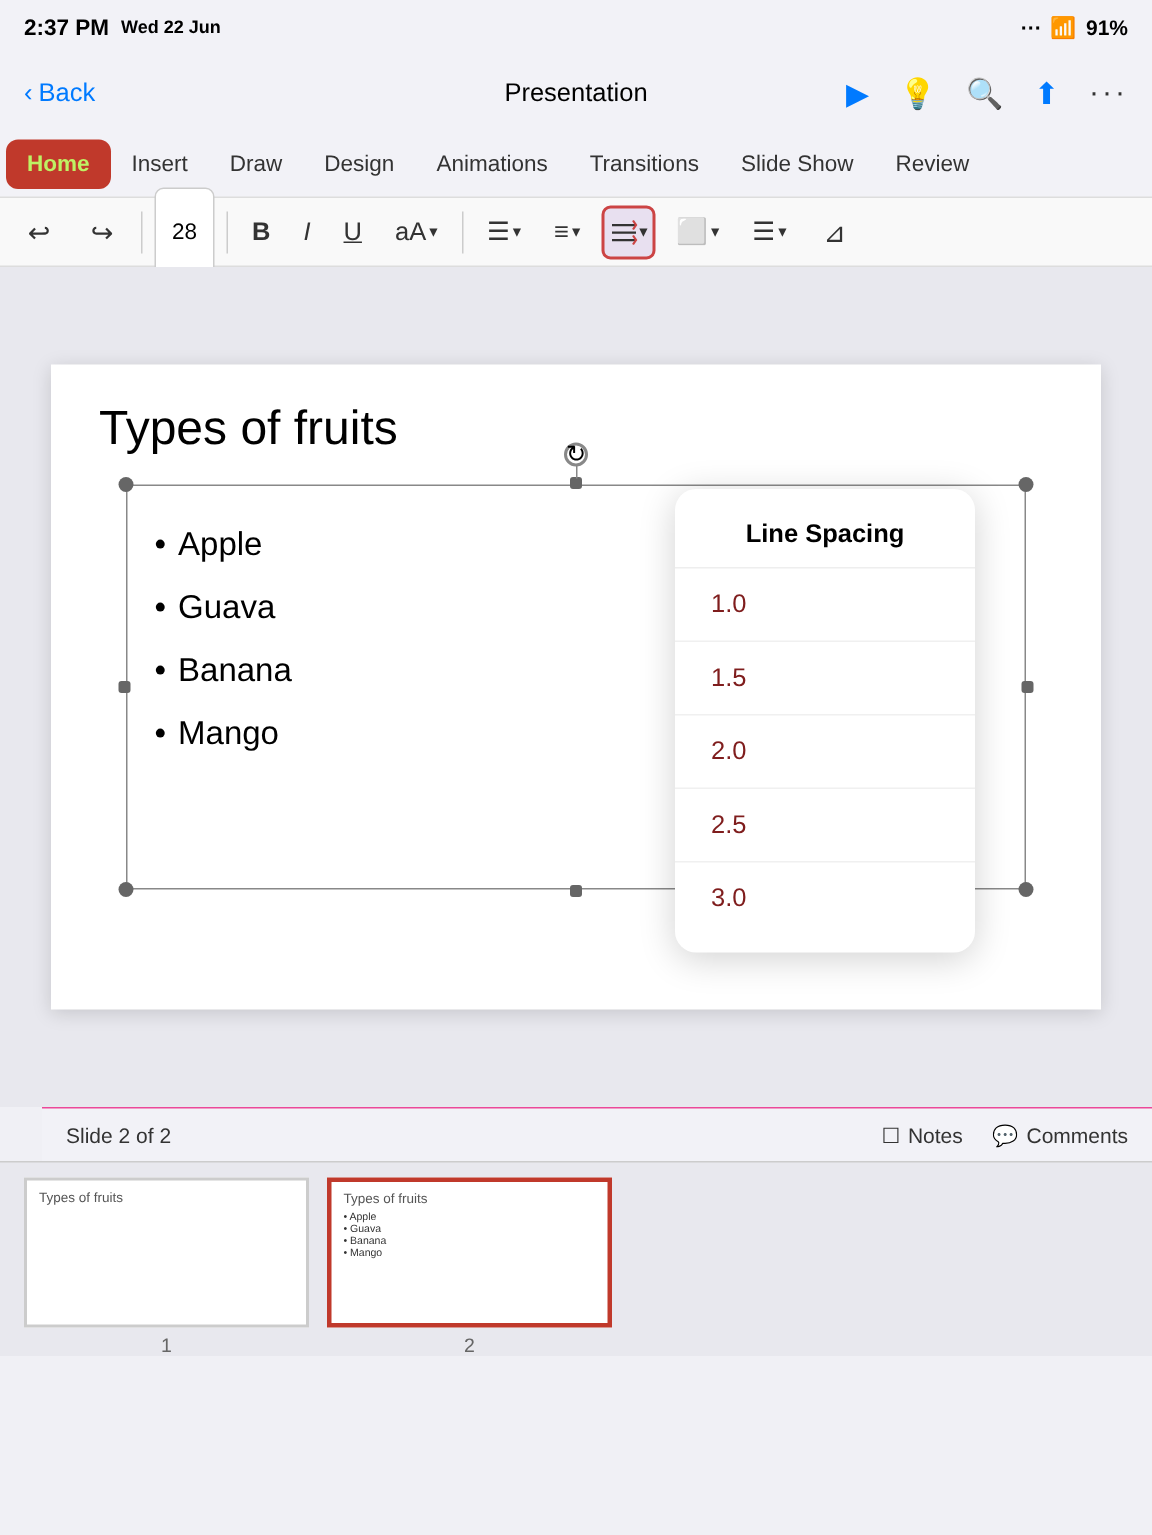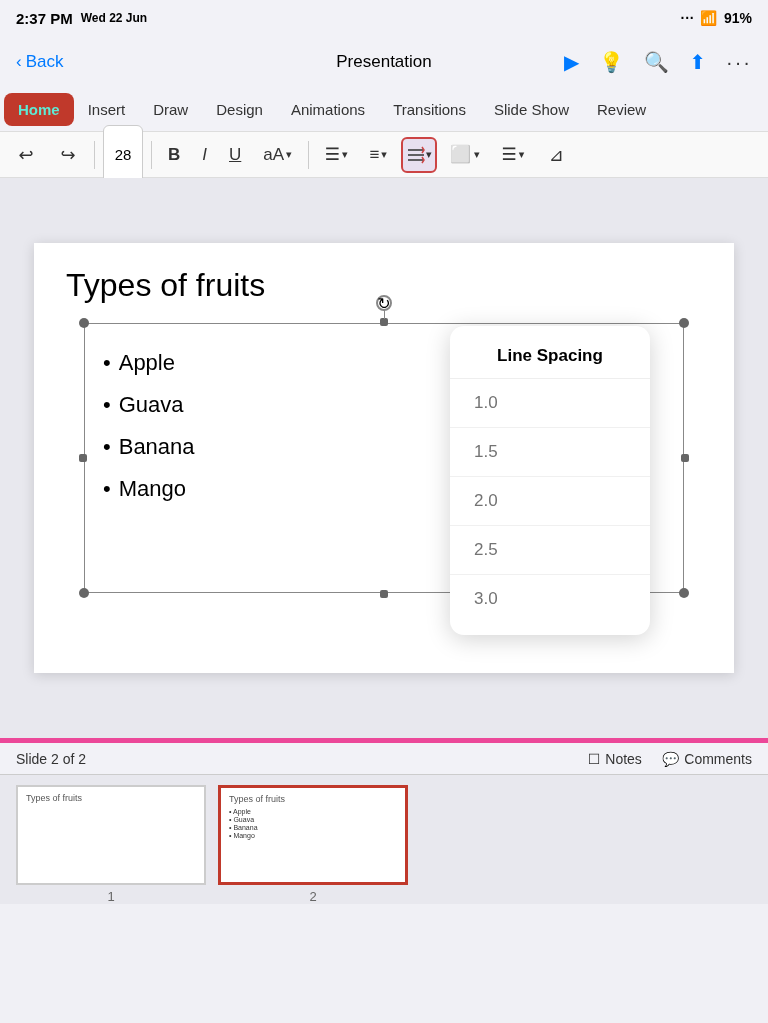--- a/index.html
+++ b/index.html
@@ -77,21 +77,21 @@
     .tab {
       padding: 8px 14px;
       font-size: 15px;
       border-radius: 8px;
       cursor: pointer;
       color: #333;
       white-space: nowrap;
     }
     .tab.active {
       background: #c0392b;
-      color: #5eead4;
+      color: #bef264;
       font-weight: 600;
     }
 
     
     .toolbar {
       background: #f9f9f9;
       height: 46px;
       display: flex;
       align-items: center;
       padding: 0 8px;
@@ -254,34 +254,35 @@
       font-size: 17px;
       font-weight: 700;
       text-align: center;
       padding: 8px 0 12px;
       border-bottom: 1px solid #eee;
     }
     .ls-item {
       font-size: 17px;
       padding: 14px 24px;
       cursor: pointer;
-      color: #737373;
+      color: #7f1d1d;
       border-bottom: 1px solid #f0f0f0;
     }
     .ls-item:last-child { border-bottom: none; }
 
     
     .bottom-status {
       background: #f2f2f7;
       height: 36px;
       display: flex;
       align-items: center;
       justify-content: space-between;
       padding: 12px 16px;
-      border-top: 5px solid #ec4899;
+      border-top: 1px solid #ec4899;
+      margin-left: 28px;
     }
     .slide-counter { font-size: 14px; color: #333; }
     .bottom-actions { display: flex; gap: 20px; align-items: center; }
     .bottom-action-btn { font-size: 14px; color: #333; display: flex; align-items: center; gap: 5px; cursor: pointer; }
 
     
     .thumbnail-strip {
       background: #e8e8ee;
       height: 130px;
       display: flex;

